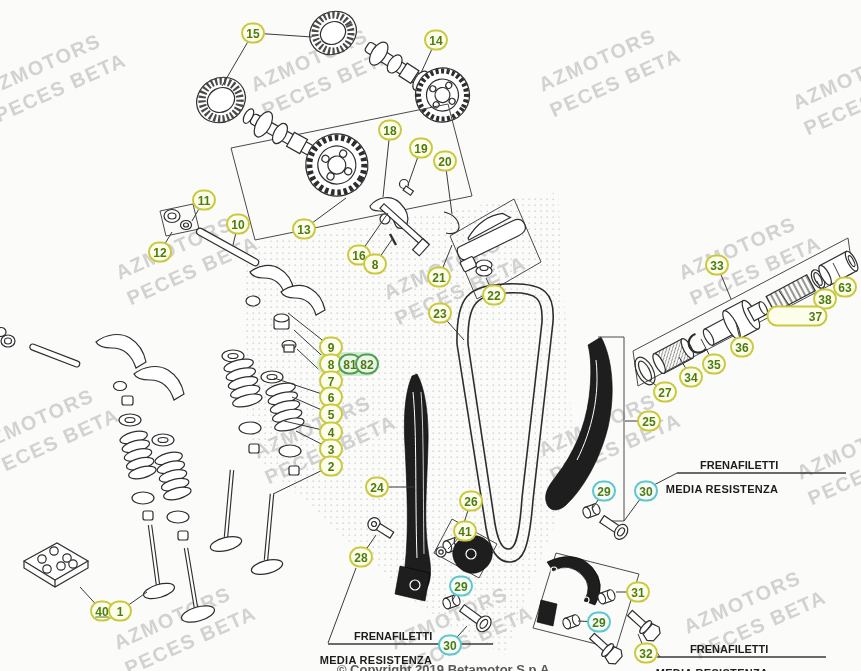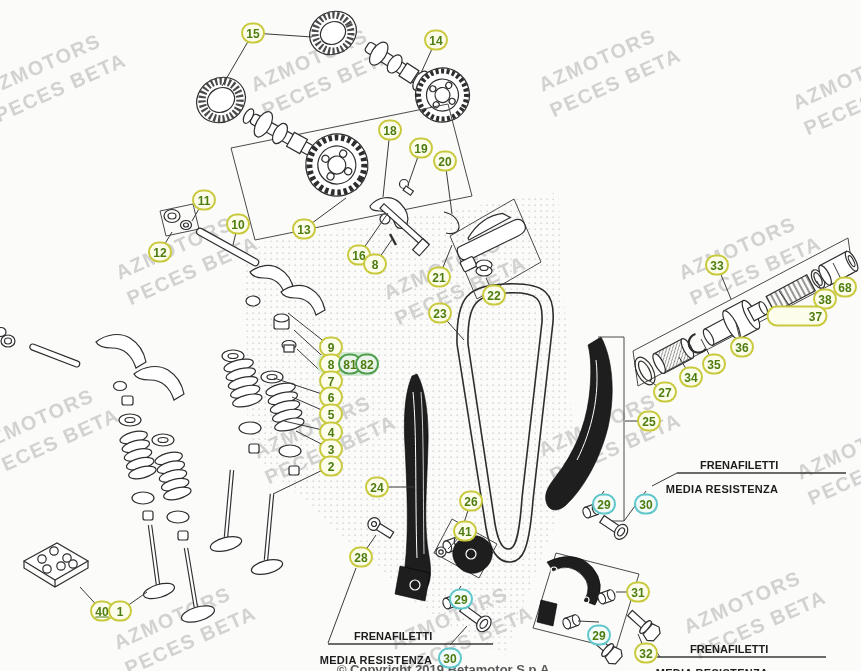--- a/index.html
+++ b/index.html
@@ -7,21 +7,21 @@
          font-family:"Liberation Sans",sans-serif;}
   #artwork,#leader-layer{position:absolute;left:0;top:0;}
   #leader-layer{pointer-events:none;}
   .wm{position:absolute;transform:translate(-50%,-50%) rotate(-24deg);
       font:bold 20px "Liberation Sans",sans-serif;letter-spacing:1.5px;
       line-height:1.42;white-space:nowrap;opacity:.8;user-select:none;}
   .callout{position:absolute;transform:translate(-50%,-50%);min-width:14px;height:16px;
       padding:1px 3px 0;border-radius:12px;display:flex;align-items:center;justify-content:center;
       font:bold 12px "Liberation Sans",sans-serif;color:#4d7c0f;z-index:30;text-align:right;}
   .callout.yellow{border:2px solid #c9c93e;background:#fdfdec;}
-  .callout.cyan{border:2px solid #5fc6c9;background:#f3fbfb;margin-top:13px;}
+  .callout.cyan{border:2px solid #5fc6c9;background:#f3fbfb;}
   .callout.green{border:2px solid #4e9e4e;background:#eaf4ea;}
   .band{position:absolute;border-radius:12px;z-index:20;}
   .note{position:absolute;transform:translateX(-50%);text-align:right;white-space:nowrap;
       font:bold 11px "Liberation Sans",sans-serif;color:#1d1d1d;z-index:25;}
   .note .l1{display:block;height:12px;line-height:12px;}
   .note .l2{display:block;height:12px;line-height:12px;margin-top:12px;letter-spacing:.3px;}
   .caption{position:absolute;transform:translateX(-50%);font:bold 13px "Liberation Sans",sans-serif;
       color:#575757;white-space:nowrap;z-index:25;}
 </style>
 </head>
@@ -492,21 +492,21 @@
     <div class="callout yellow" style="left: 331px; top: 364px;">8</div>
     <div class="callout green" style="left: 350px; top: 364px;">81</div>
     <div class="callout green" style="left: 367px; top: 364px;">82</div>
     <div class="callout yellow" style="left: 331px; top: 381px;">7</div>
     <div class="callout yellow" style="left: 331px; top: 397px;">6</div>
     <div class="callout yellow" style="left: 331px; top: 414px;">5</div>
     <div class="callout yellow" style="left: 331px; top: 432px;">4</div>
     <div class="callout yellow" style="left: 331px; top: 449px;">3</div>
     <div class="callout yellow" style="left: 331px; top: 466px;">2</div>
     <div class="callout yellow" style="left: 717px; top: 265px;">33</div>
-    <div class="callout yellow" style="left: 845px; top: 287px;">68</div>
+    <div class="callout yellow" style="left: 845px; top: 287px;">63</div>
     <div class="callout yellow" style="left: 825px; top: 299px;">38</div>
     <div class="callout yellow" style="left: 797px; top: 316px; padding-left: 40px;">37</div>
     <div class="callout yellow" style="left: 742px; top: 347px;">36</div>
     <div class="callout yellow" style="left: 714px; top: 364px;">35</div>
     <div class="callout yellow" style="left: 691px; top: 377px;">34</div>
     <div class="callout yellow" style="left: 665px; top: 392px;">27</div>
     <div class="callout yellow" style="left: 649px; top: 421px;">25</div>
     <div class="callout yellow" style="left: 377px; top: 487px;">24</div>
     <div class="callout cyan" style="left: 604px; top: 491px;">29</div>
     <div class="callout cyan" style="left: 646px; top: 491px;">30</div>

